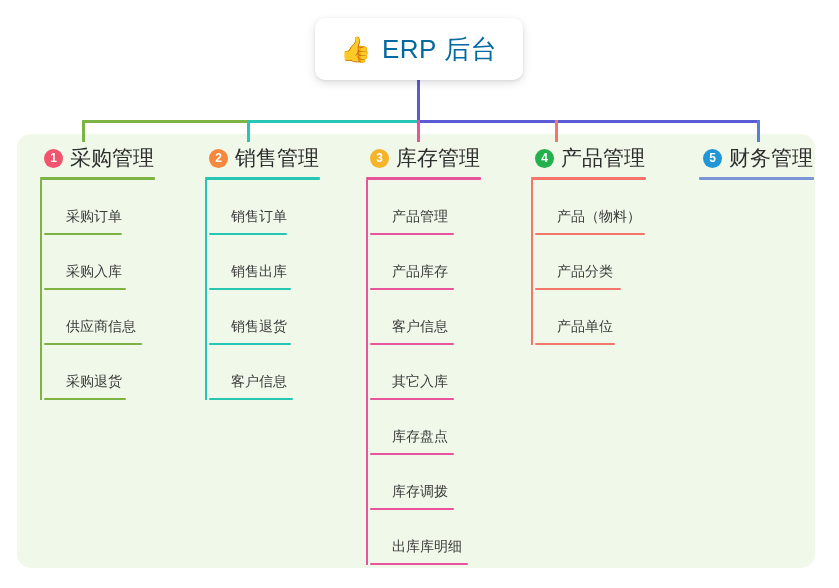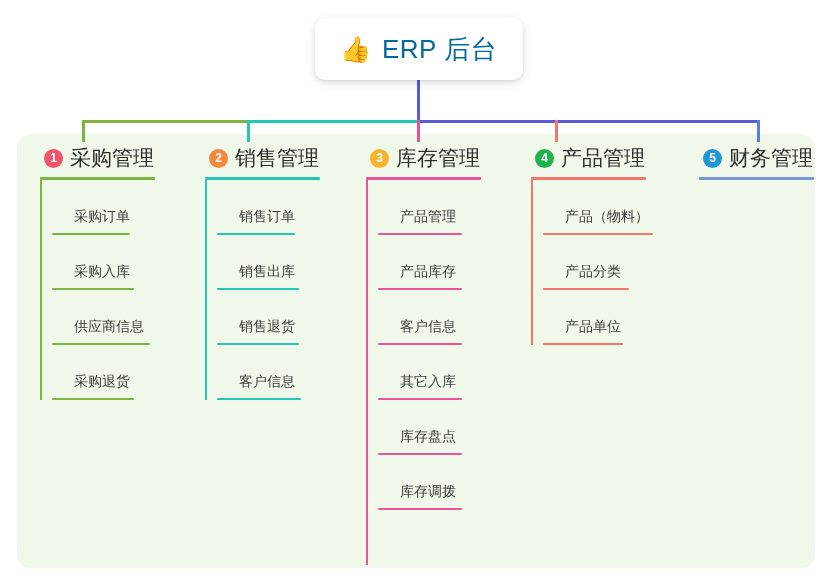--- a/index.html
+++ b/index.html
@@ -84,21 +84,21 @@
   .head-rule {
     height: 3px;
     margin-top: 7px;
     border-radius: 1px;
   }
 
   
   .items {
     position: relative;
     margin-top: 0px;
-    padding-left: 12px;
+    padding-left: 4px;
   }
   .spine {
     position: absolute;
     left: 0px; top: 0px;
     width: 2px;
   }
   .item {
     position: relative;
     height: 55px;
     box-sizing: border-box;
@@ -220,20 +220,24 @@
           <div class="item-rule" style="width: 84px; background: rgb(232, 84, 155);"></div>
         </div>
         <div class="item">
           <span class="item-label">库存盘点</span>
           <div class="item-rule" style="width: 84px; background: rgb(232, 84, 155);"></div>
         </div>
         <div class="item">
           <span class="item-label">库存调拨</span>
           <div class="item-rule" style="width: 84px; background: rgb(232, 84, 155);"></div>
         </div>
+        <div class="item">
+          <span class="item-label">出库库明细</span>
+          <div class="item-rule" style="width: 98px; background: rgb(232, 84, 155);"></div>
+        </div>
       </div>
     </div>
     <div class="column" style="left: 531px;">
       <div class="col-head">
         <span class="badge" style="background: rgb(34, 177, 76);">4</span>
         <span class="col-title">产品管理</span>
       </div>
       <div class="head-rule" style="width: 115px; background: rgb(244, 117, 107);"></div>
       <div class="items">
         <div class="spine" style="background: rgb(244, 117, 107); height: 165px;"></div>

